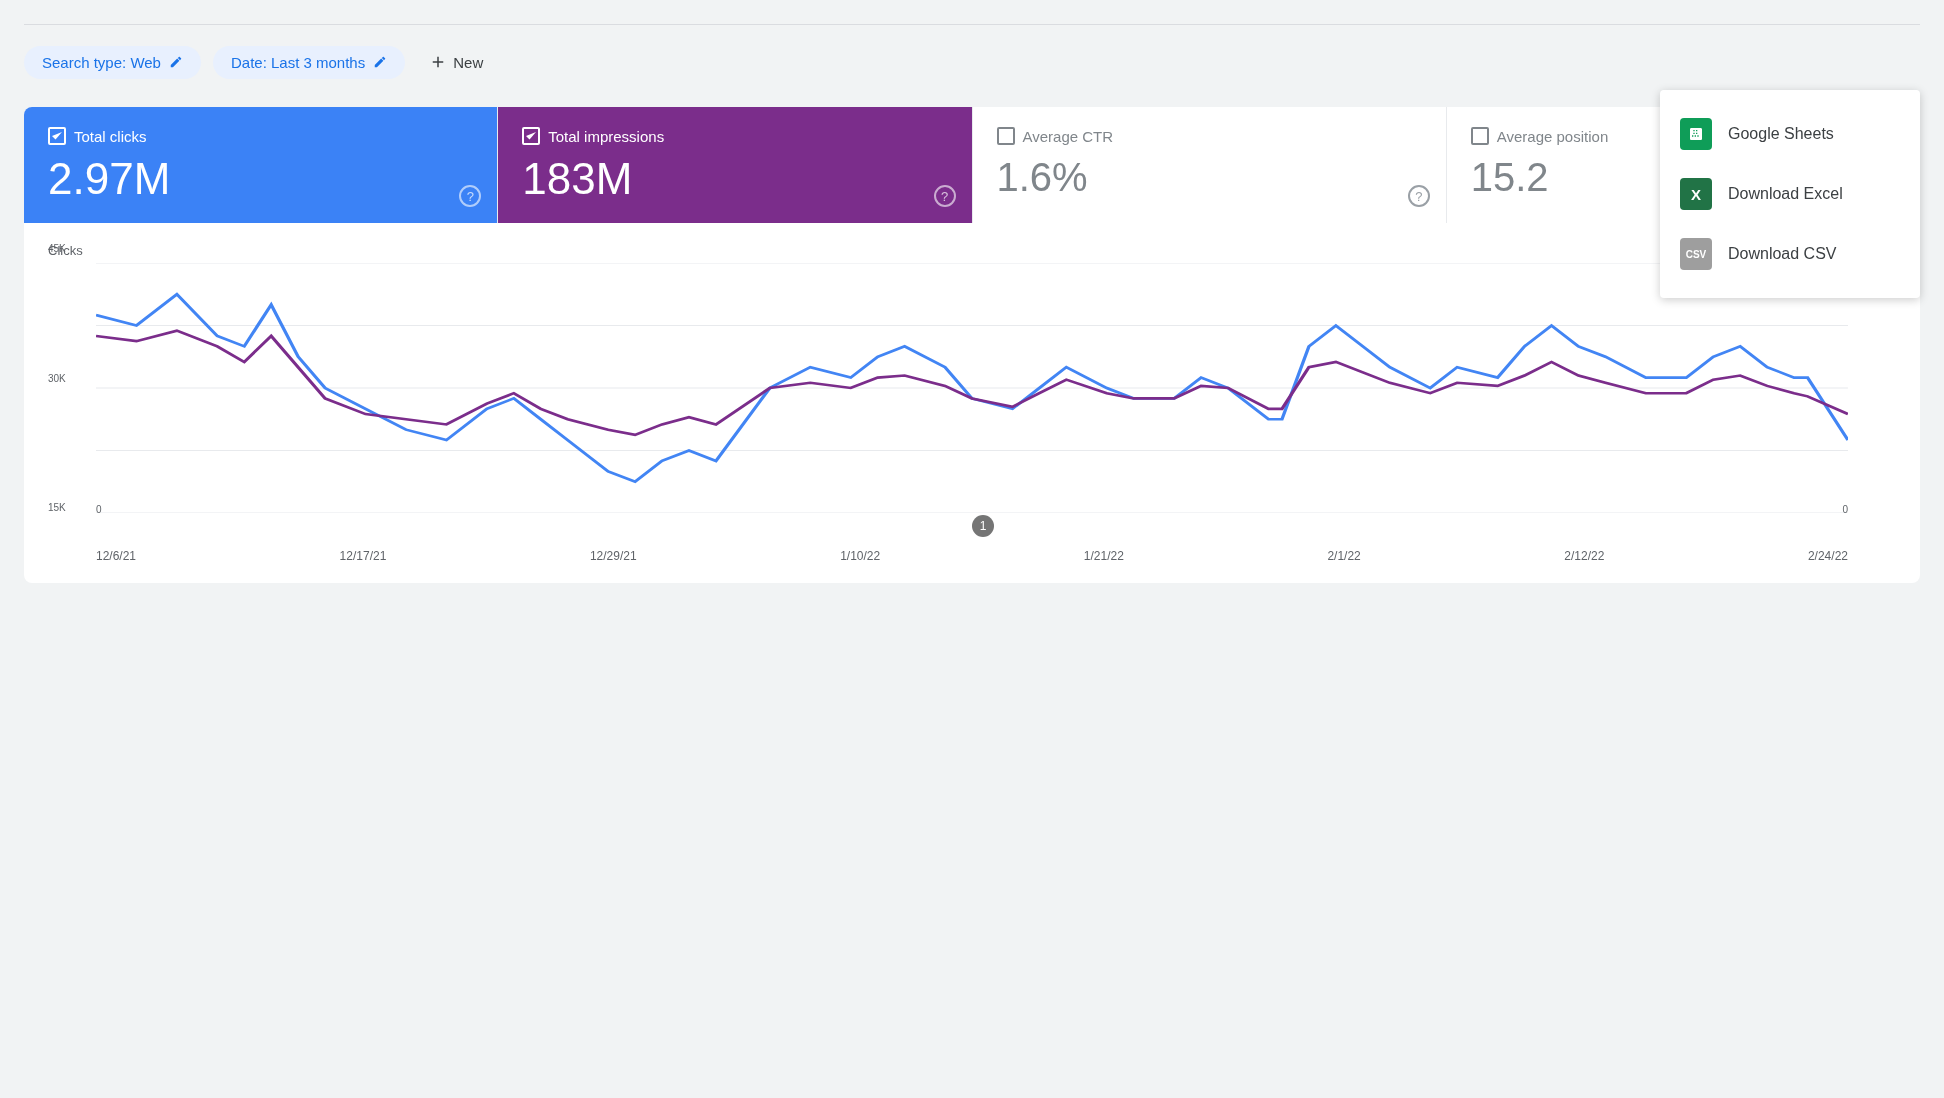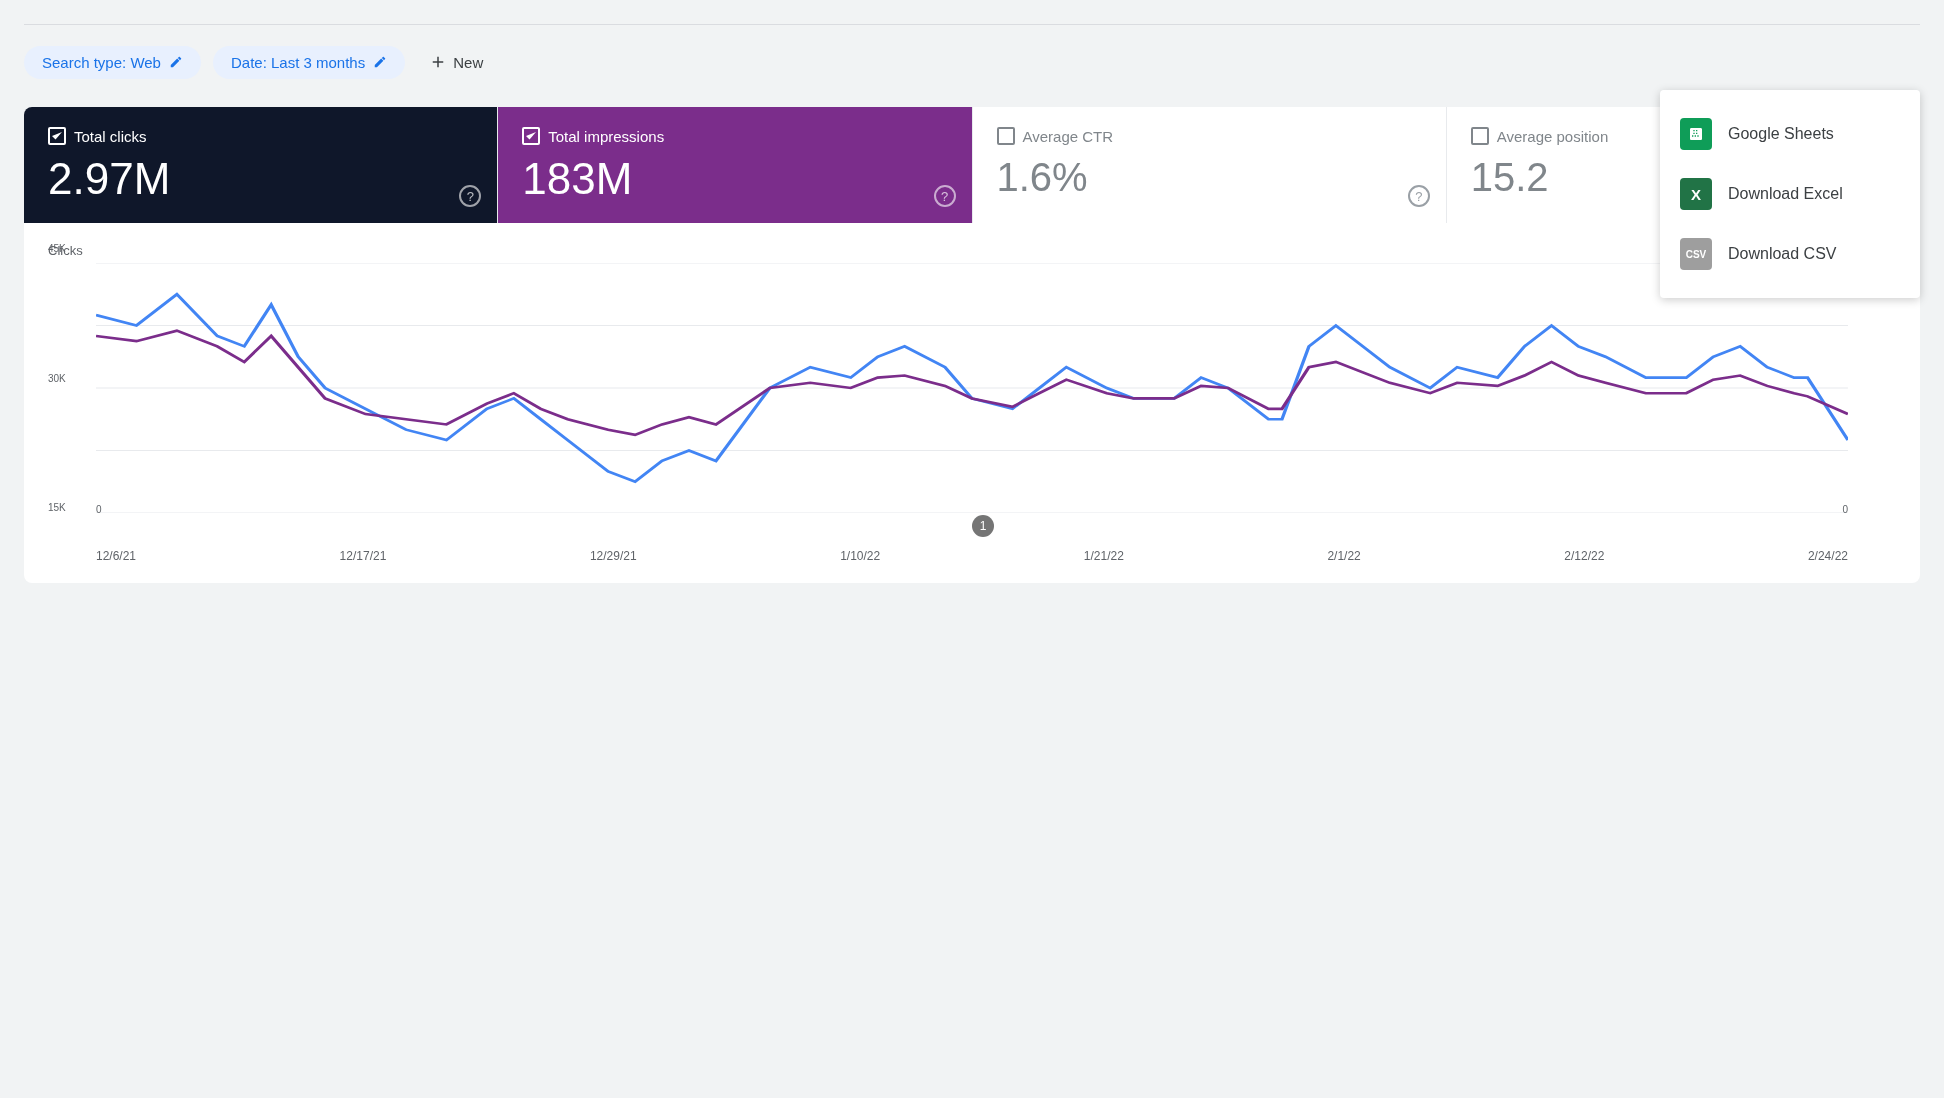--- a/index.html
+++ b/index.html
@@ -82,21 +82,21 @@
       margin-bottom: 0;
     }
     .metric-card {
       flex: 1;
       padding: 20px 24px 20px 24px;
       position: relative;
       border-right: 1px solid #e8eaed;
     }
     .metric-card:last-child { border-right: none; }
     .metric-card.active-blue {
-      background: #0f172a;
+      background: #3b82f6;
     }
     .metric-card.active-purple {
       background: #7b2d8b;
     }
     .metric-card.inactive {
       background: white;
     }
     .metric-header {
       display: flex;
       align-items: center;

